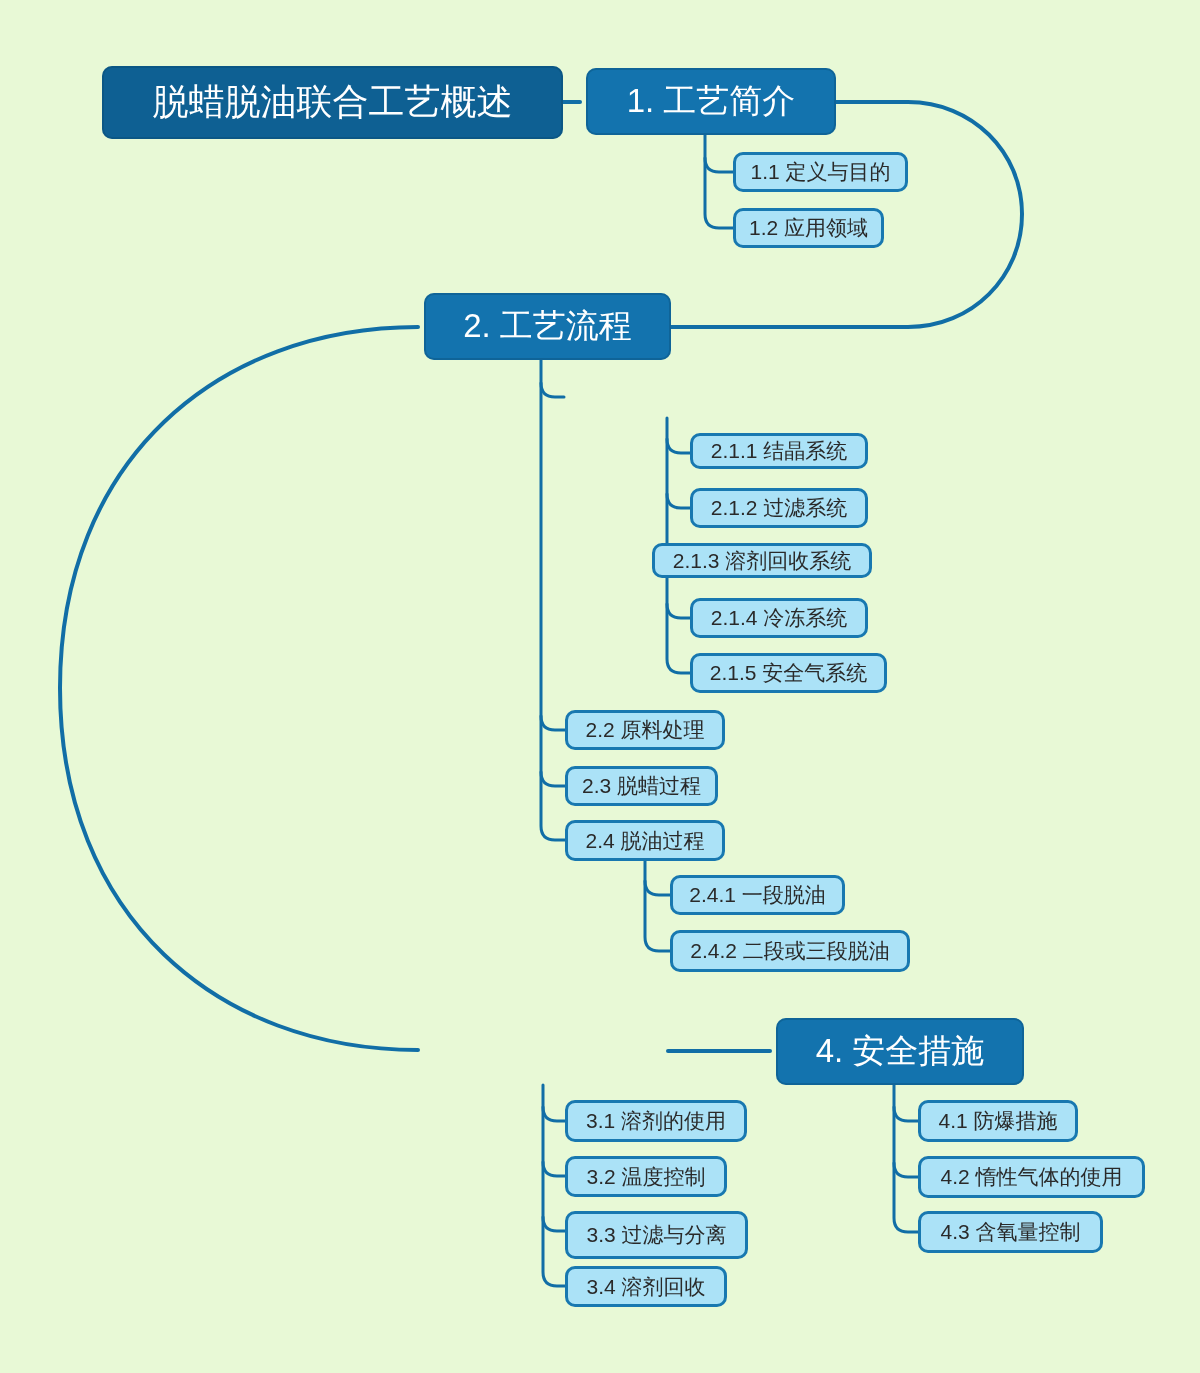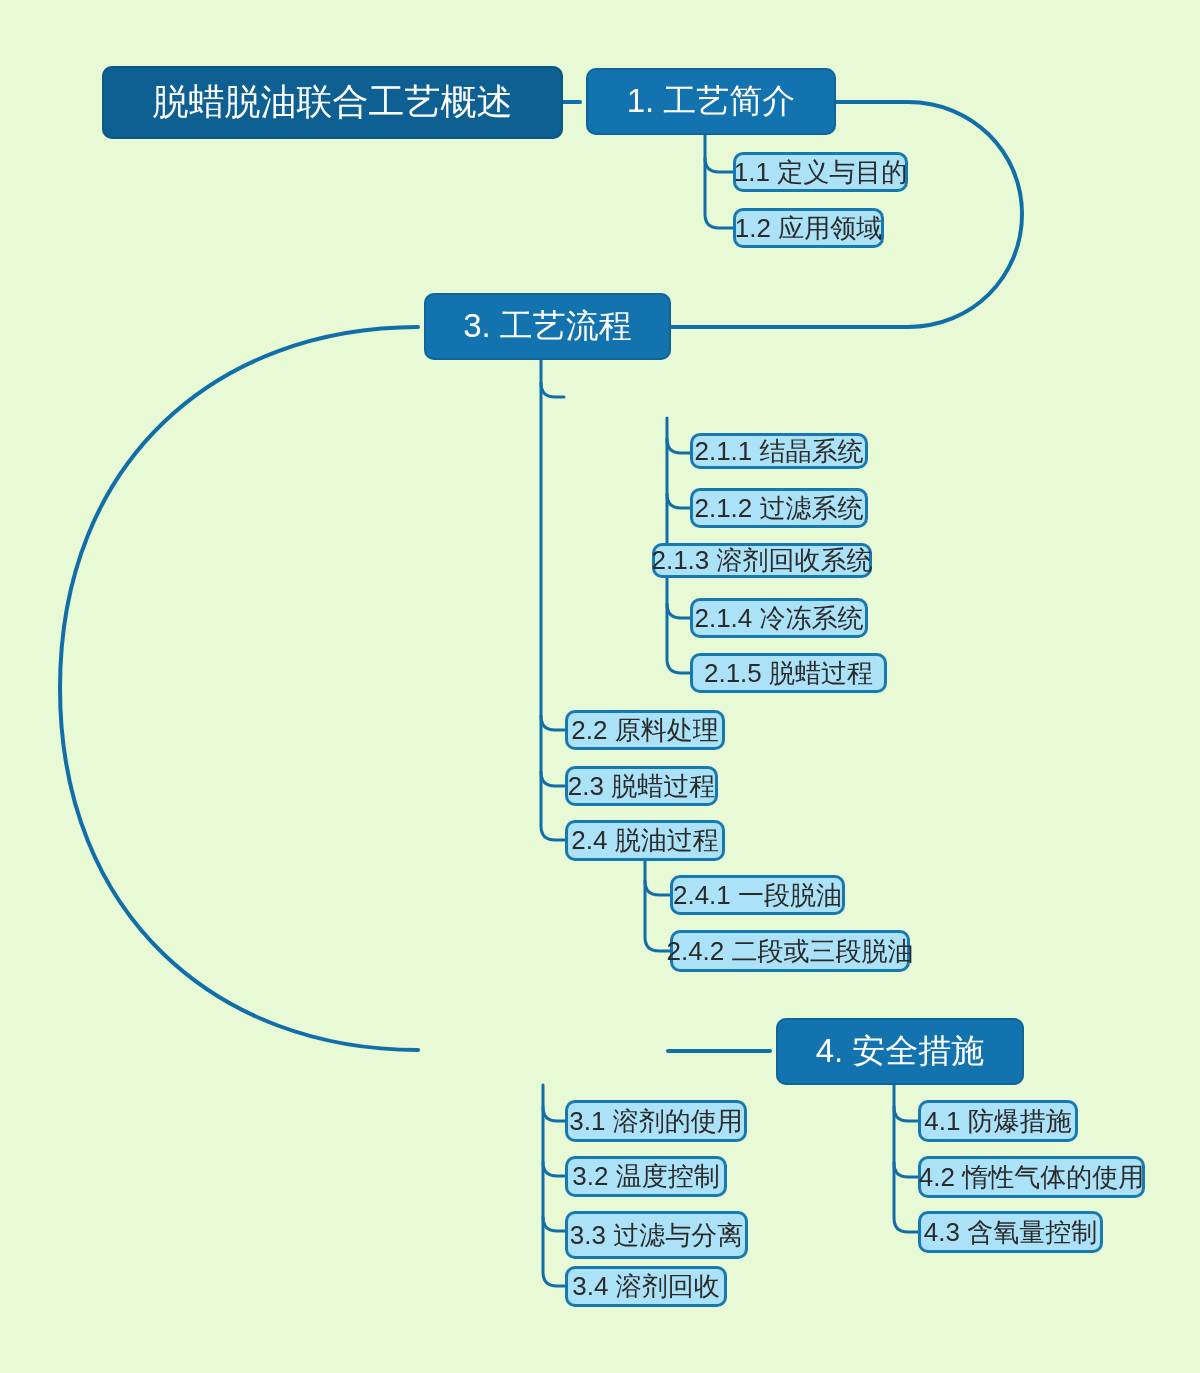--- a/index.html
+++ b/index.html
@@ -16,21 +16,21 @@
     display:flex;align-items:center;justify-content:center;
     white-space:nowrap;cursor:default;
   }
   .main{
     background:#1373ae;color:#ffffff;border-radius:10px;
     font-size:33px;box-shadow:inset 0 0 0 2px rgba(8,66,104,0.30);margin-left:6px;
   }
   .root{background:#0e6093;font-size:36px;}
   .child{
     background:#abe2f7;border:3px solid #1878b0;border-radius:10px;
-    color:#2a2a2a;font-size:26px;
+    color:#2a2a2a;font-size:21px;
   }
 </style>
 </head>
 <body>
 
 <div class="canvas">
 
   <svg class="connectors" viewBox="0 0 1200 1373" xmlns="http://www.w3.org/2000/svg">
 
     <path class="arc" d="M 557 102 L 580 102"></path>
@@ -61,31 +61,31 @@
     <path class="trunk" d="M 543 1217 Q 543 1231 557 1231 L 565 1231"></path>
 
     <path class="trunk" d="M 894 1085 L 894 1218 Q 894 1232 908 1232 L 918 1232"></path>
     <path class="trunk" d="M 894 1107 Q 894 1121 908 1121 L 918 1121"></path>
     <path class="trunk" d="M 894 1163 Q 894 1177 908 1177 L 918 1177"></path>
   </svg>
 
   <div class="node main root" style="left:96px;top:66px;width:461px;height:73px;">脱蜡脱油联合工艺概述</div>
 
   <div class="node main" style="left:580px;top:68px;width:250px;height:67px;">1. 工艺简介</div>
-  <div class="node main" style="left:418px;top:293px;width:247px;height:67px;">3. 工艺流程</div>
+  <div class="node main" style="left:418px;top:293px;width:247px;height:67px;">2. 工艺流程</div>
   <div class="node main" style="left:770px;top:1018px;width:248px;height:67px;">4. 安全措施</div>
 
   <div class="node child" style="left:733px;top:152px;width:175px;height:40px;">1.1 定义与目的</div>
   <div class="node child" style="left:733px;top:208px;width:151px;height:40px;">1.2 应用领域</div>
 
   <div class="node child" style="left:690px;top:433px;width:178px;height:36px;">2.1.1 结晶系统</div>
   <div class="node child" style="left:690px;top:488px;width:178px;height:40px;">2.1.2 过滤系统</div>
   <div class="node child" style="left:652px;top:543px;width:220px;height:35px;">2.1.3 溶剂回收系统</div>
   <div class="node child" style="left:690px;top:598px;width:178px;height:40px;">2.1.4 冷冻系统</div>
-  <div class="node child" style="left:690px;top:653px;width:197px;height:40px;">2.1.5 脱蜡过程</div>
+  <div class="node child" style="left:690px;top:653px;width:197px;height:40px;">2.1.5 安全气系统</div>
   <div class="node child" style="left:565px;top:710px;width:160px;height:40px;">2.2 原料处理</div>
   <div class="node child" style="left:565px;top:766px;width:153px;height:40px;">2.3 脱蜡过程</div>
   <div class="node child" style="left:565px;top:820px;width:160px;height:41px;">2.4 脱油过程</div>
   <div class="node child" style="left:670px;top:875px;width:175px;height:40px;">2.4.1 一段脱油</div>
   <div class="node child" style="left:670px;top:930px;width:240px;height:42px;">2.4.2 二段或三段脱油</div>
 
   <div class="node child" style="left:565px;top:1100px;width:182px;height:42px;">3.1 溶剂的使用</div>
   <div class="node child" style="left:565px;top:1156px;width:162px;height:41px;">3.2 温度控制</div>
   <div class="node child" style="left:565px;top:1211px;width:183px;height:48px;">3.3 过滤与分离</div>
   <div class="node child" style="left:565px;top:1266px;width:162px;height:41px;">3.4 溶剂回收</div>

